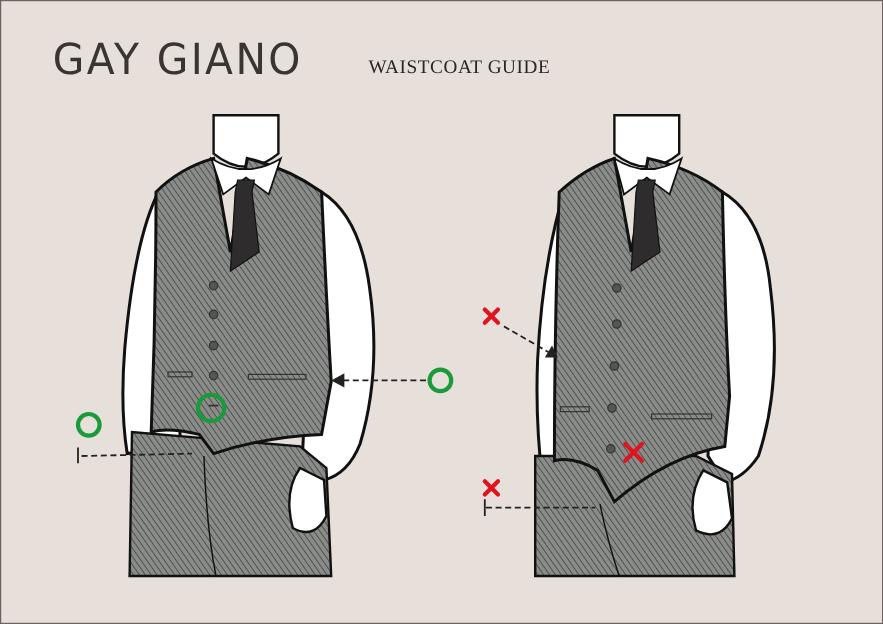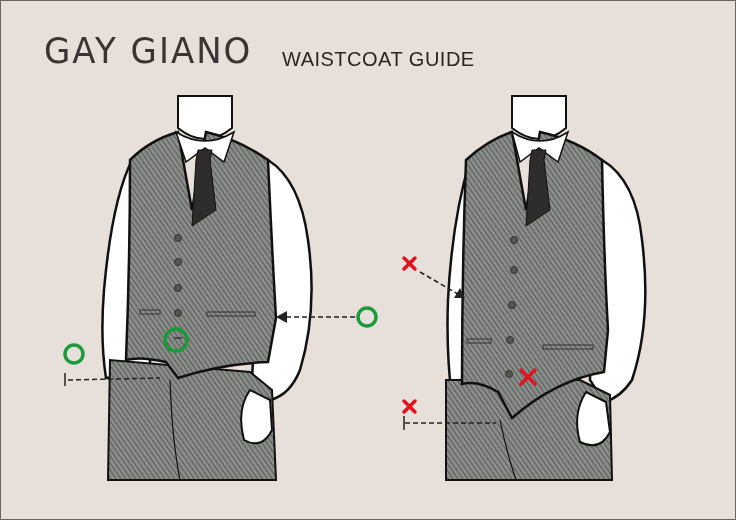--- a/index.html
+++ b/index.html
@@ -1,19 +1,19 @@
 <!DOCTYPE html>
 <html><head>
 <meta charset="utf-8">
 <style>
   html,body{margin:0;padding:0;}
   body{width:736px;height:520px;background:#e6dfda;position:relative;overflow:hidden;font-family:"Liberation Sans",sans-serif;}
   .frame{position:absolute;left:0;top:0;width:734px;height:518px;border:1px solid #6a6360;}
   .brand{position:absolute;left:44px;top:30px;font-size:34px;font-weight:normal;letter-spacing:2px;color:#3a3432;font-family:"DejaVu Sans",sans-serif;transform:scaleY(1.05);}
-  .subtitle{position:absolute;left:282px;top:48px;font-size:20px;color:#2a2624;letter-spacing:0.5px;font-family:Liberation Sans, sans-serif;}
+  .subtitle{position:absolute;left:307px;top:48px;font-size:16px;color:#2a2624;letter-spacing:0.5px;font-family:Liberation Serif, serif;}
   svg{position:absolute;left:0;top:0;}
 </style>
 </head>
 <body>
 
 <div class="frame"></div>
 <div class="brand">GAY GIANO</div>
 <div class="subtitle">WAISTCOAT GUIDE</div>
 
 <svg width="736" height="520" viewBox="0 0 736 520">

